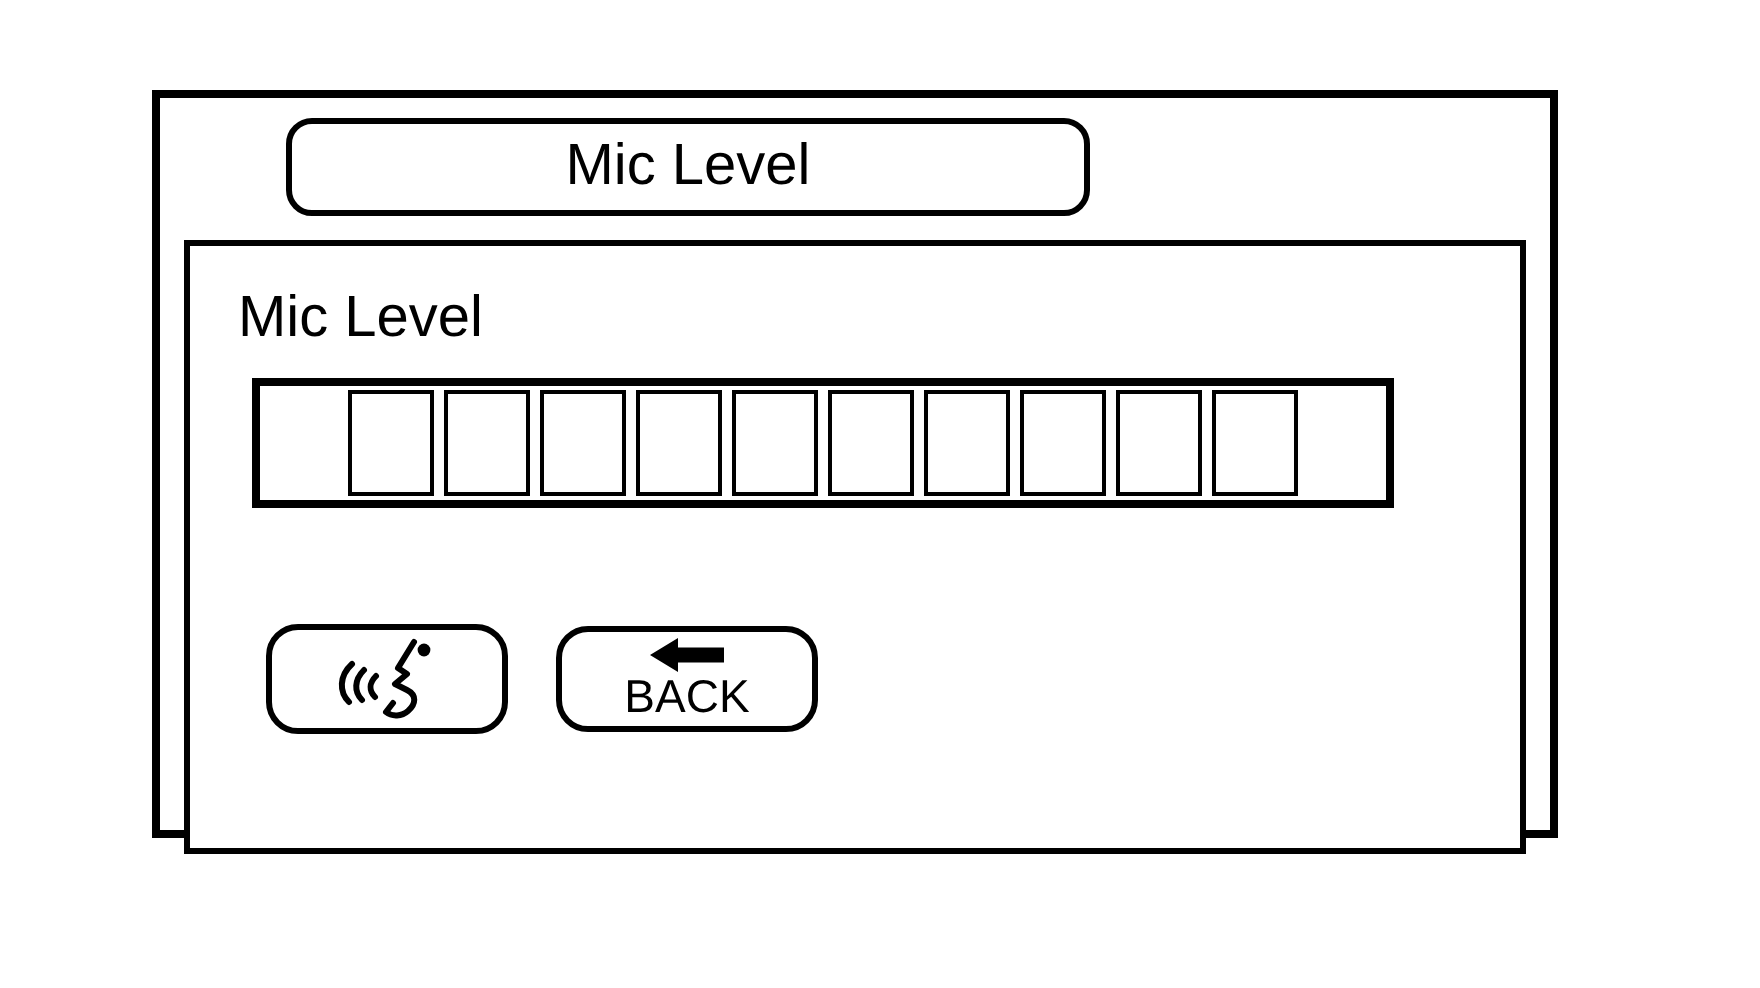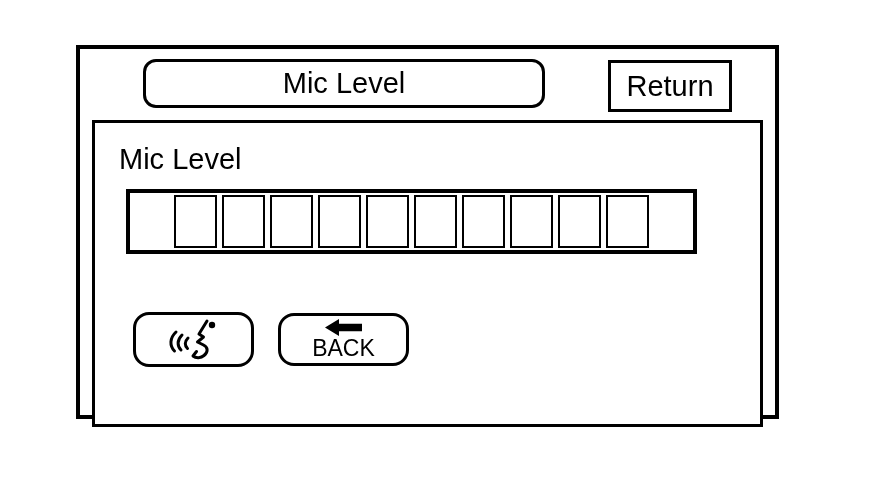--- a/index.html
+++ b/index.html
@@ -142,23 +142,20 @@
 </style>
 </head>
 <body style="--fg: #000000; --bg: #ffffff;">
 
 <div class="outer-frame">
 
   <div class="title-box">
     <span>Mic Level</span>
   </div>
 
-  <div class="return-button">
-    <span>Return</span>
-  </div>
 
   <div class="inner-panel">
 
     <div class="mic-level-label">Mic Level</div>
 
     <div class="level-bar">
       <div class="level-segment"></div>
     <div class="level-segment"></div>
         <div class="level-segment"></div>
         <div class="level-segment"></div>

